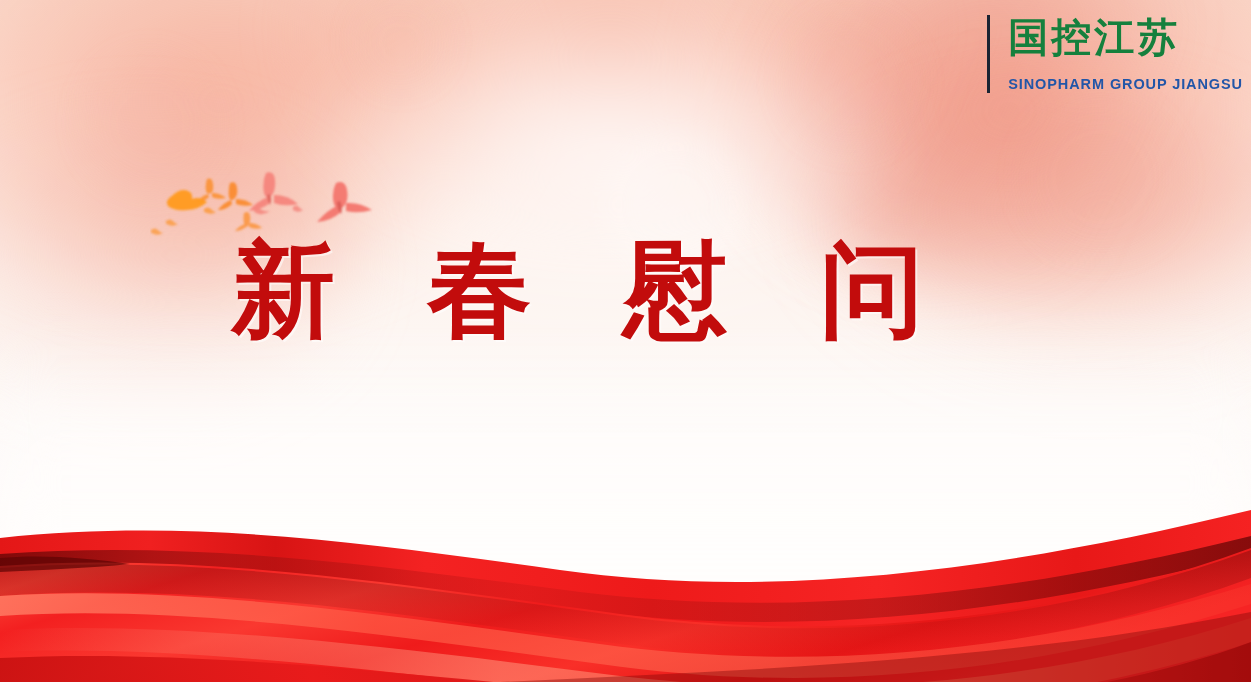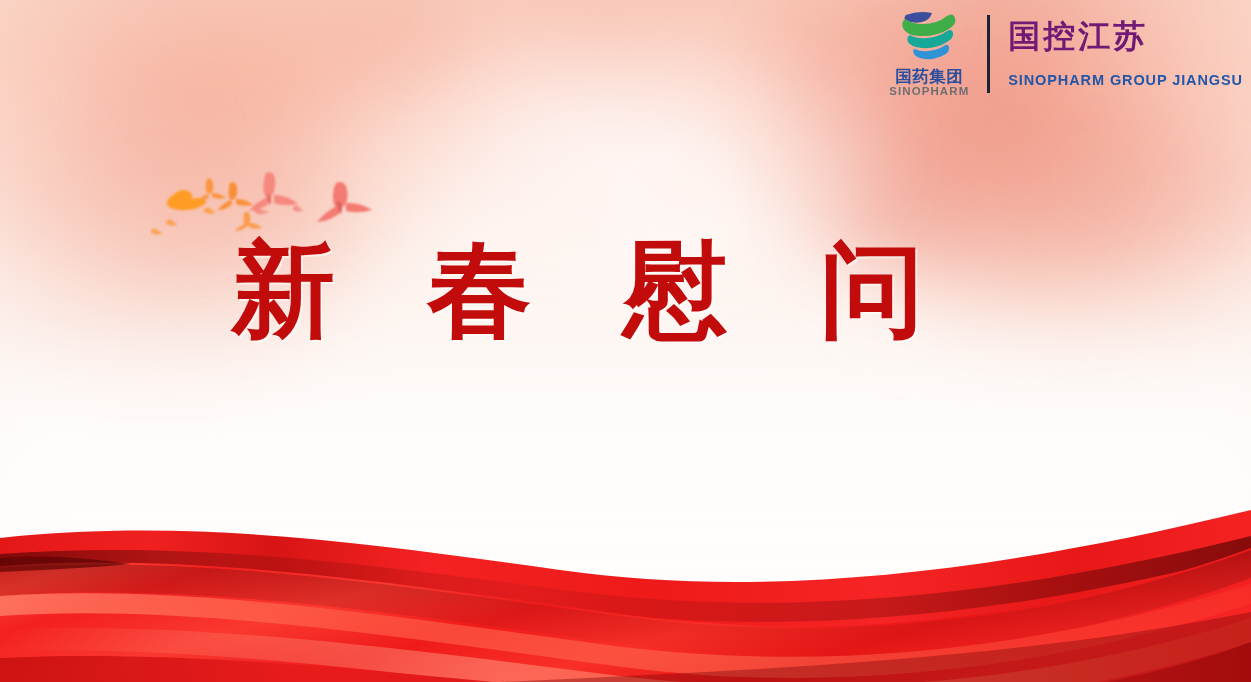--- a/index.html
+++ b/index.html
@@ -135,23 +135,23 @@
     margin: 0 18px 0 12px;
     flex: none;
   }
   .logo-text-wrap {
     display: flex;
     flex-direction: column;
     align-items: flex-start;
     justify-content: center;
   }
   .logo-brand-cn {
-    font-size: 32px;
-    font-weight: bold;
-    color: #701a75;
+    font-size: 40px;
+    font-weight: bold;
+    color: #15803d;
     letter-spacing: 3px;
     line-height: 1.05;
     white-space: nowrap;
     text-align: center;
   }
   .logo-brand-en {
     margin-top: 18px;
     font-size: 14.5px;
     font-weight: bold;
     color: #2256a8;
@@ -272,36 +272,20 @@
           <path d="M99 68 q8 0 13 5 q-8 2 -13 -1 z"></path>
           <path d="M95 69 q-6 2 -10 7 q6 0 11 -4 z"></path>
         </g>
       </g>
     </svg>
   </div>
 
   <div class="headline">新 春 慰 问</div>
 
   <div class="logo-block">
-    <div class="logo-mark-wrap">
-      <span class="logo-mark">
-        <svg class="logo-mark" viewBox="0 0 72 56" xmlns="http://www.w3.org/2000/svg" aria-hidden="true">
-
-          <path d="M13 6 q13 -5 26 -2 q-2 7 -10 9 q-10 2 -16 -2 q-3 -2 0 -5 z" fill="#3b4f9e"></path>
-
-          <path d="M12 10 q6 5 18 5 q14 0 24 -8 q6 -4 8 2 q2 6 -6 11 q-13 8 -30 7 q-13 -1 -16 -8 q-2 -6 2 -9 z" fill="#3fae49"></path>
-
-          <path d="M17 26 q7 4 17 3 q12 -1 20 -7 q5 -3 6 2 q1 5 -6 9 q-11 7 -25 6 q-11 -1 -14 -6 q-2 -5 2 -7 z" fill="#17a898"></path>
-
-          <path d="M22 40 q6 3 13 2 q10 -1 16 -5 q4 -3 5 1 q1 5 -5 8 q-9 5 -19 4 q-9 -1 -11 -5 q-2 -4 1 -5 z" fill="#2f93d6"></path>
-        </svg>
-      </span>
-      <span class="logo-cn-name">国药集团</span>
-      <span class="logo-en-name">SINOPHARM</span>
-    </div>
 
     <div class="logo-divider"></div>
 
     <div class="logo-text-wrap">
       <span class="logo-brand-cn">国控江苏</span>
       <span class="logo-brand-en">SINOPHARM GROUP JIANGSU</span>
     </div>
   </div>
 
   <div class="ribbon">

